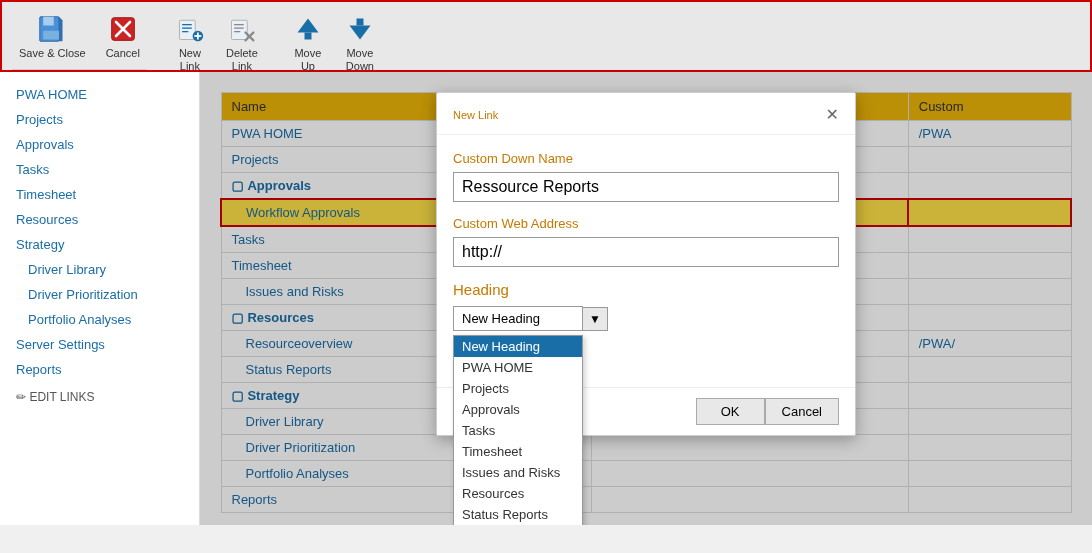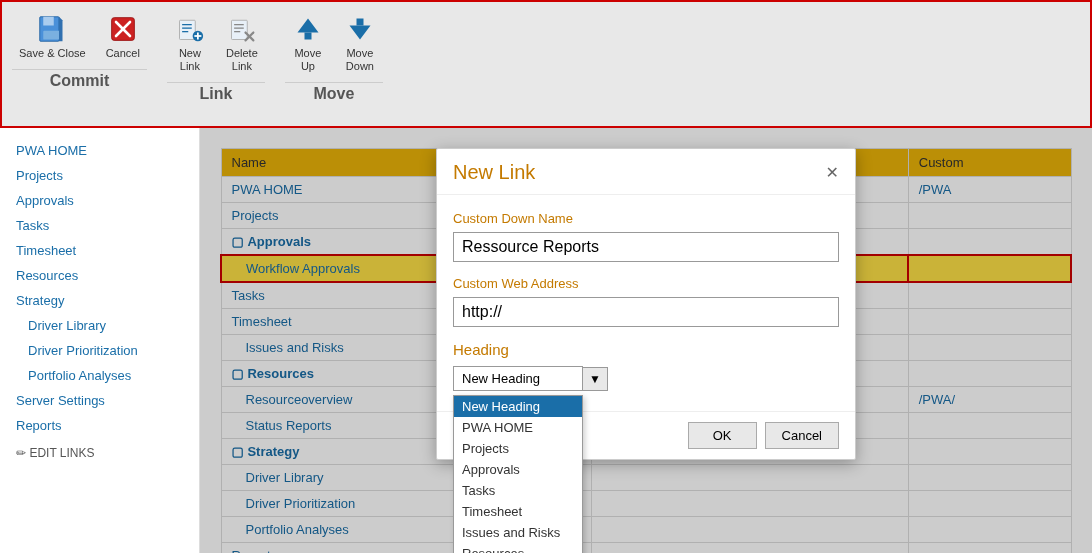--- a/index.html
+++ b/index.html
@@ -1,19 +1,19 @@
 <!DOCTYPE html>
 <html><head>
   <meta charset="utf-8">
   <style>
     * { box-sizing: border-box; margin: 0; padding: 0; }
     body { font-family: 'Segoe UI', Tahoma, Geneva, Verdana, sans-serif; font-size: 13px; background: #f0f0f0; color: #333; overflow: hidden; }
 
     
-    .ribbon { background: #e8e8e8; border: 2px solid #cc0000; padding: 6px 10px 4px; display: flex; gap: 20px; align-items: flex-start; height: 128px; }
+    .ribbon { background: #e8e8e8; border: 2px solid #cc0000; padding: 6px 10px 4px; display: flex; gap: 20px; align-items: flex-start; height: 72px; }
     .ribbon-group { display: flex; flex-direction: column; align-items: center; }
     .ribbon-group-label { font-size: 16px; color: #555; margin-top: 4px; border-top: 1px solid #ccc; padding-top: 2px; width: 100%; text-align: center; font-weight: bold; }
     .ribbon-buttons { display: flex; gap: 6px; align-items: flex-start; }
     .ribbon-btn { display: flex; flex-direction: column; align-items: center; background: transparent; border: 1px solid transparent; border-radius: 3px; padding: 4px 6px; cursor: pointer; font-size: 11px; color: #333; min-width: 44px; }
     .ribbon-btn .icon { width: 32px; height: 32px; margin-bottom: 2px; display: flex; align-items: center; justify-content: center; }
     .ribbon-btn .btn-label { text-align: center; line-height: 1.2; font-size: 11px; }
 
     
     .main-layout { display: flex; height: calc(553px - 100px); }
 
@@ -31,36 +31,36 @@
     .data-table { width: 100%; border-collapse: collapse; font-size: 13px; }
     .data-table th { background: #eab308; border: 1px solid #ddd; padding: 6px 10px; text-align: left; font-weight: normal; color: #333; }
     .data-table td { border: 1px solid #ddd; padding: 5px 10px; color: #1a6ea8; }
     .data-table td.bold-heading { color: #1a6ea8; font-weight: bold; }
     .data-table tr.highlighted td { background: #fde047; border: 2px solid #cc0000; }
 
     
     .modal-overlay { position: absolute; top: 0; left: 0; right: 0; bottom: 0; background: rgba(0,0,0,0.2); display: flex; align-items: flex-start; justify-content: center; padding-top: 20px; }
     .modal { background: #fff; border: 1px solid #ccc; box-shadow: 0 4px 16px rgba(0,0,0,0.3); width: 420px; border-radius: 2px; padding: 0; position: relative; }
     .modal-header { display: flex; justify-content: space-between; align-items: center; padding: 12px 16px 10px; border-bottom: 1px solid #eee; }
-    .modal-title { font-size: 20px; color: #c47a00; font-weight: normal; }
+    .modal-title { font-size: 11px; color: #c47a00; font-weight: normal; }
     .modal-close { cursor: pointer; font-size: 16px; color: #666; background: none; border: none; padding: 0; }
     .modal-body { padding: 16px; }
     .form-label { font-size: 13px; color: #c47a00; margin-bottom: 6px; display: block; }
     .form-input { width: 100%; border: 1px solid #999; padding: 5px 8px; font-size: 16px; margin-bottom: 14px; }
     .heading-label { font-size: 15px; color: #c47a00; margin-bottom: 8px; display: block; }
     .dropdown-row { display: flex; align-items: center; gap: 0; margin-bottom: 4px; position: relative; }
     .dropdown-select { border: 1px solid #999; padding: 4px 8px; font-size: 13px; background: #fff; width: 130px; appearance: none; cursor: pointer; }
     .dropdown-arrow-btn { border: 1px solid #999; border-left: none; background: #e8e8e8; padding: 4px 6px; cursor: pointer; font-size: 12px; }
 
     
     .dropdown-list { position: absolute; top: 100%; left: 0; width: 130px; background: #fff; border: 1px solid #999; z-index: 100; box-shadow: 2px 2px 6px rgba(0,0,0,0.2); }
     .dropdown-option { padding: 3px 8px; cursor: pointer; font-size: 13px; color: #333; }
     .dropdown-option.selected { background: #1a6ea8; color: #fff; }
 
-    .modal-footer { padding: 10px 16px; display: flex; justify-content: flex-end; gap: 8px; border-top: 1px solid #eee; }
+    .modal-footer { padding: 10px 16px; display: flex; justify-content: flex-end; border-top: 1px solid #eee; margin-top: 36px; }
     .btn-ok { background: #e8e8e8; border: 1px solid #aaa; padding: 5px 24px; cursor: pointer; font-size: 13px; }
     .btn-cancel { background: #e8e8e8; border: 1px solid #aaa; padding: 5px 16px; cursor: pointer; font-size: 13px; }
 
     
     .svg-icon { width: 28px; height: 28px; }
   </style>
 </head>
 <body>
 
 <div class="ribbon">

